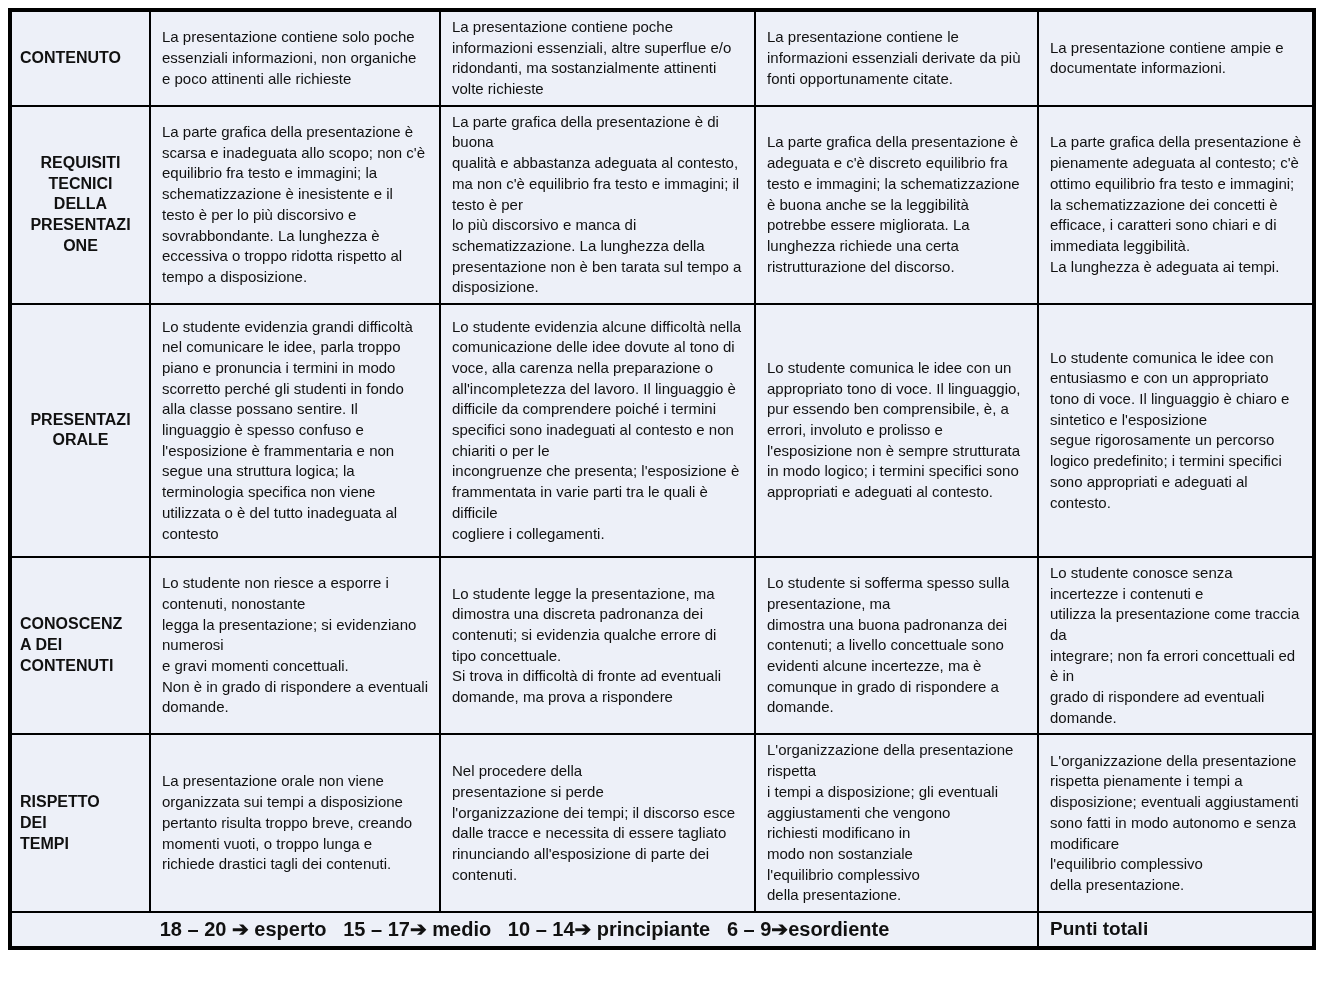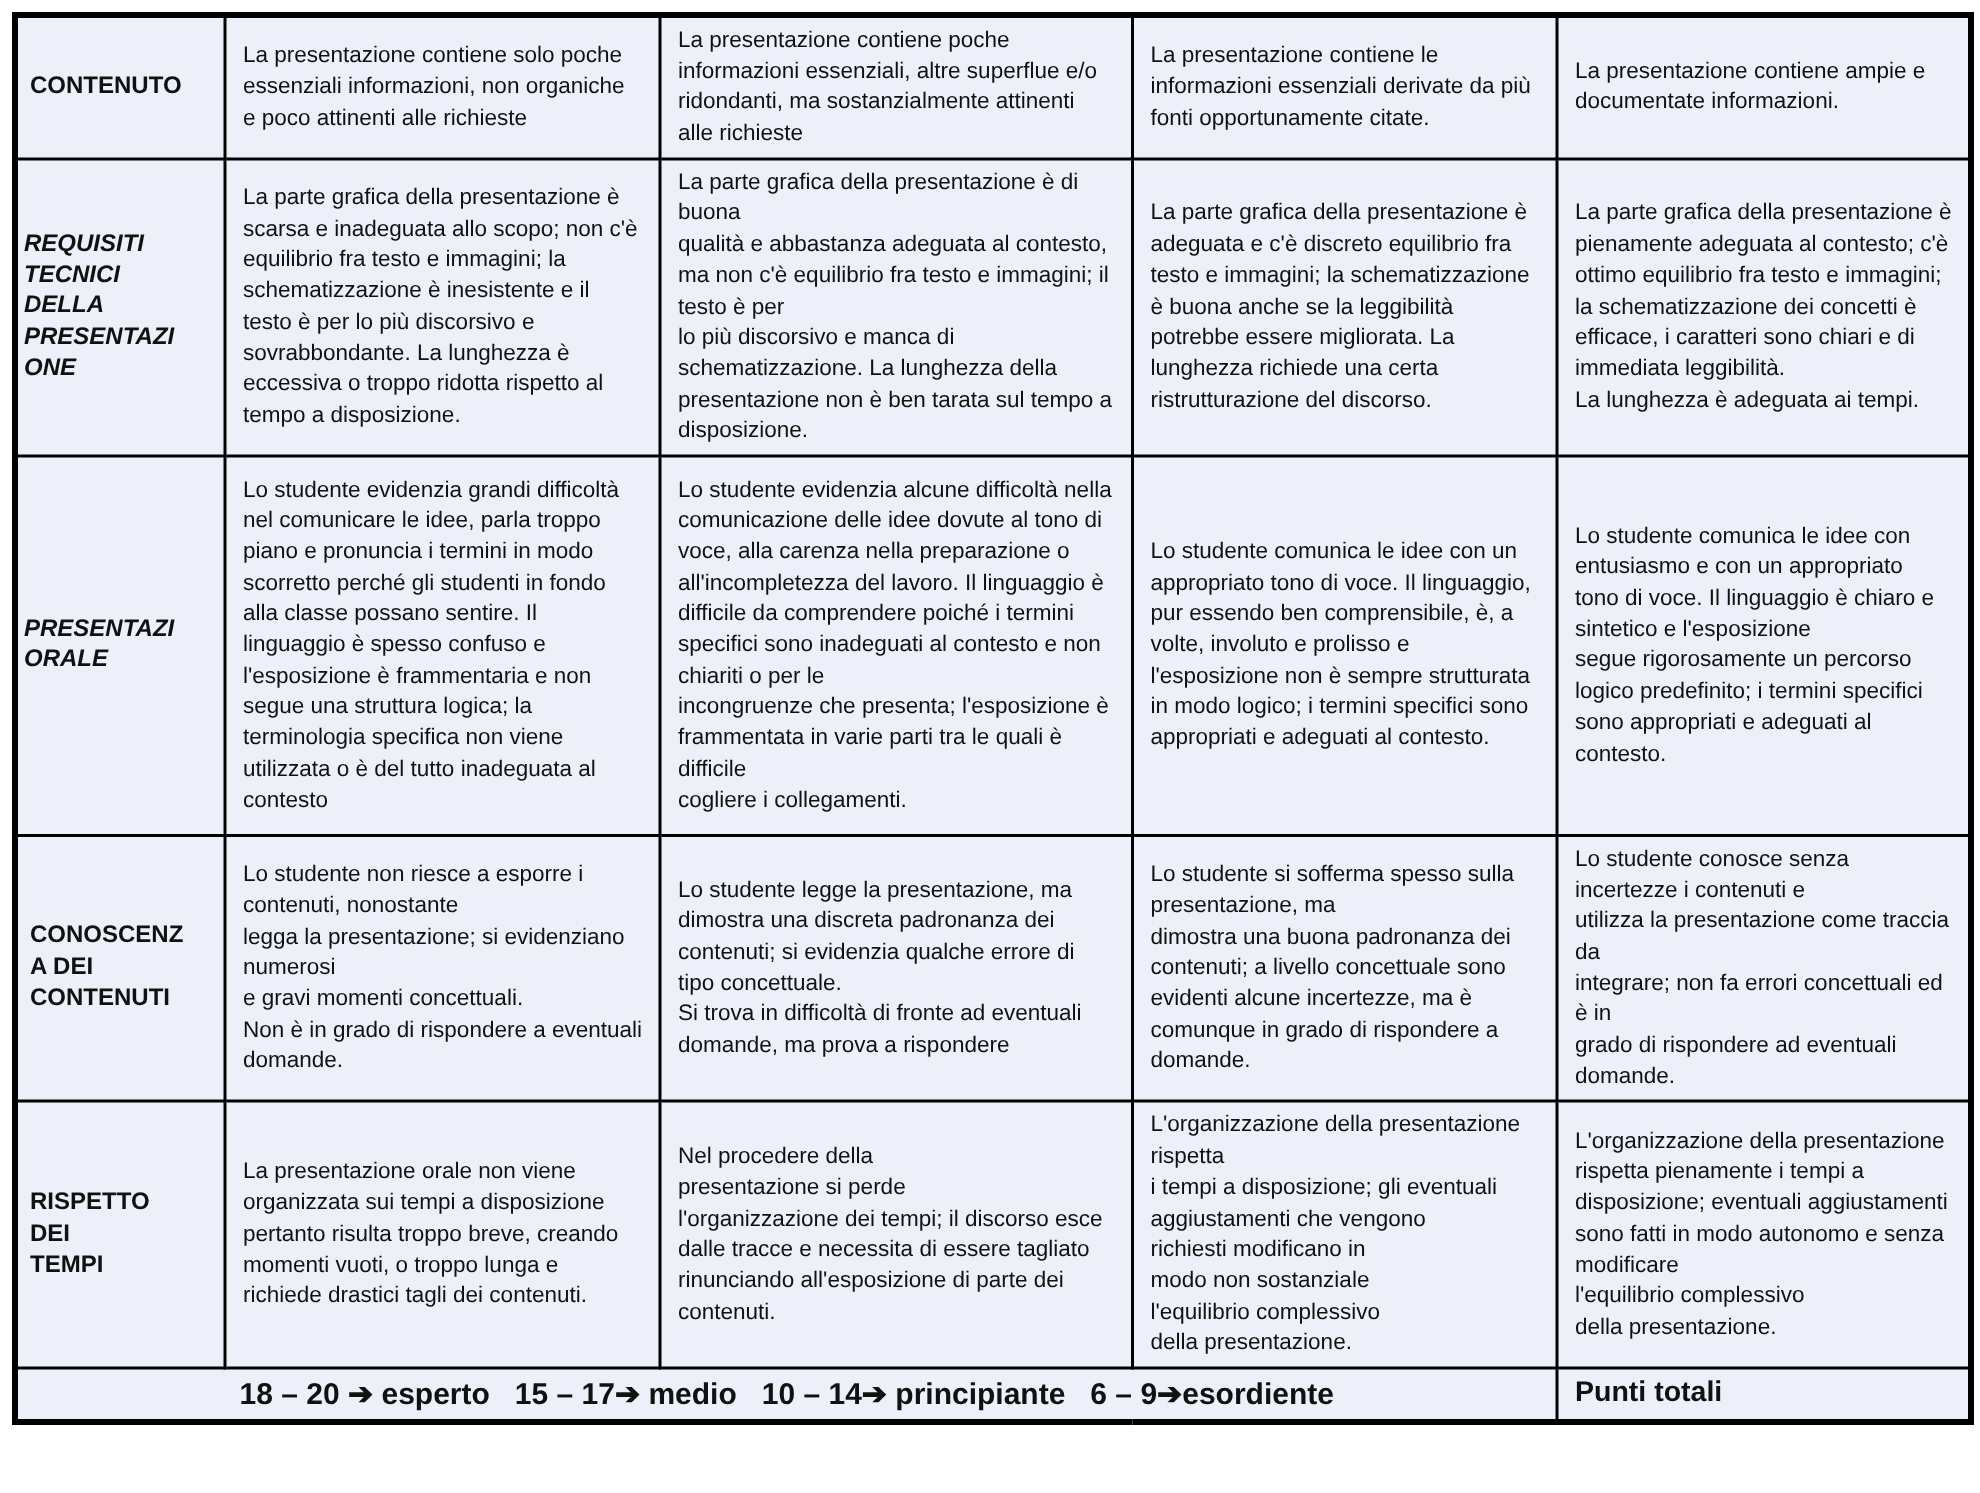--- a/index.html
+++ b/index.html
@@ -37,21 +37,21 @@
   }
 
   
   th.crit {
     font-size: 16px;
     font-weight: bold;
     text-align: left;
     line-height: 1.3;
     padding-left: 8px;
   }
-  th.crit.crit-center { padding-left: 4px; padding-right: 4px; font-style: italic; }
+  th.crit.crit-center { text-align: center; padding-left: 4px; padding-right: 4px; }
 
   
   td.desc {
     font-size: 15px;
     line-height: 1.38;
     text-align: left;
   }
 
   
   td.scale {
@@ -80,21 +80,21 @@
       <col style="width:315px">
       <col style="width:283px">
       <col style="width:276px">
     </colgroup>
 
     <tbody>
 
     <tr style="height:90px">
       <th class="crit">CONTENUTO</th>
       <td class="desc">La presentazione contiene solo poche essenziali informazioni, non organiche e poco attinenti alle richieste</td>
-      <td class="desc">La presentazione contiene poche informazioni essenziali, altre superflue e/o ridondanti, ma sostanzialmente attinenti alle richieste</td>
+      <td class="desc">La presentazione contiene poche informazioni essenziali, altre superflue e/o ridondanti, ma sostanzialmente attinenti volte richieste</td>
       <td class="desc">La presentazione contiene le informazioni essenziali derivate da più fonti opportunamente citate.</td>
       <td class="desc">La presentazione contiene ampie e documentate informazioni.</td>
     </tr>
 
     <tr style="height:188px">
       <th class="crit crit-center">REQUISITI
 TECNICI
 DELLA
 PRESENTAZI
 ONE</th>
@@ -108,21 +108,21 @@
 La lunghezza è adeguata ai tempi.</td>
     </tr>
 
     <tr style="height:253px">
       <th class="crit crit-center">PRESENTAZI
 ORALE</th>
       <td class="desc">Lo studente evidenzia grandi difficoltà nel comunicare le idee, parla troppo piano e pronuncia i termini in modo scorretto perché gli studenti in fondo alla classe possano sentire. Il linguaggio è spesso confuso e l'esposizione è frammentaria e non segue una struttura logica; la terminologia specifica non viene utilizzata o è del tutto inadeguata al contesto</td>
       <td class="desc">Lo studente evidenzia alcune difficoltà nella comunicazione delle idee dovute al tono di voce, alla carenza nella preparazione o all'incompletezza del lavoro. Il linguaggio è difficile da comprendere poiché i termini specifici sono inadeguati al contesto e non chiariti o per le
 incongruenze che presenta; l'esposizione è frammentata in varie parti tra le quali è difficile
 cogliere i collegamenti.</td>
-      <td class="desc">Lo studente comunica le idee con un appropriato tono di voce. Il linguaggio, pur essendo ben comprensibile, è, a volte, involuto e prolisso e l'esposizione non è sempre strutturata in modo logico; i termini specifici sono appropriati e adeguati al contesto.</td>
+      <td class="desc">Lo studente comunica le idee con un appropriato tono di voce. Il linguaggio, pur essendo ben comprensibile, è, a errori, involuto e prolisso e l'esposizione non è sempre strutturata in modo logico; i termini specifici sono appropriati e adeguati al contesto.</td>
       <td class="desc">Lo studente comunica le idee con entusiasmo e con un appropriato tono di voce. Il linguaggio è chiaro e sintetico e l'esposizione
 segue rigorosamente un percorso logico predefinito; i termini specifici sono appropriati e adeguati al contesto.</td>
     </tr>
 
     <tr style="height:168px">
       <th class="crit">CONOSCENZ
 A DEI
 CONTENUTI</th>
       <td class="desc">Lo studente non riesce a esporre i contenuti, nonostante
 legga la presentazione; si evidenziano numerosi

